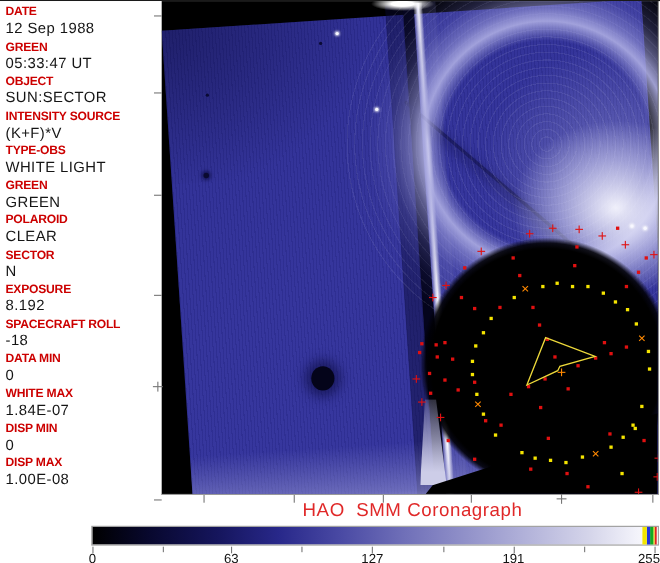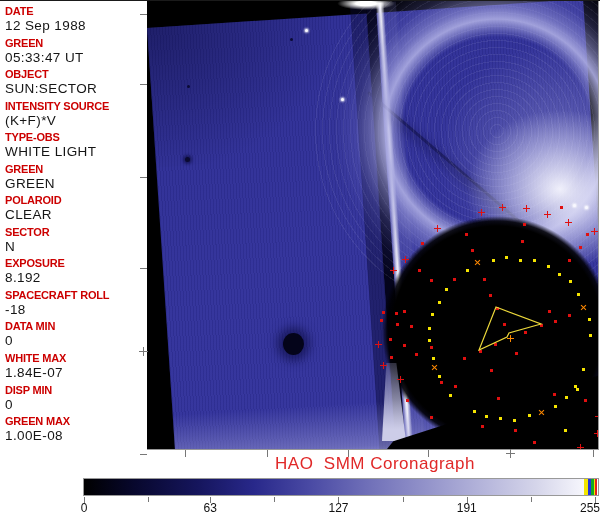--- a/index.html
+++ b/index.html
@@ -139,21 +139,21 @@
       </div>
       <div class="meta-row">
         <div class="meta-label">WHITE MAX</div>
         <div class="meta-value">1.84E-07</div>
       </div>
       <div class="meta-row">
         <div class="meta-label">DISP MIN</div>
         <div class="meta-value">0</div>
       </div>
       <div class="meta-row">
-        <div class="meta-label">GREEN MAX</div>
+        <div class="meta-label">DISP MAX</div>
         <div class="meta-value">1.00E-08</div>
       </div>
     </div>
 
   <div id="image-area">
     <div id="exposure">
       <div id="exp-topleft-shade"></div>
       <div class="pyl" id="pyl-navy"></div>
       <div class="pyl" id="pyl-core"></div>
       <div class="pyl" id="pyl-bright"></div>

